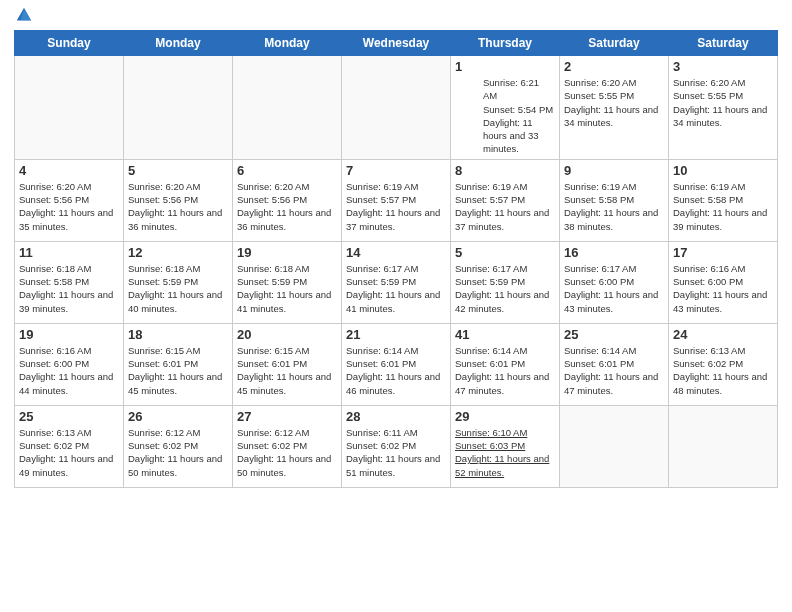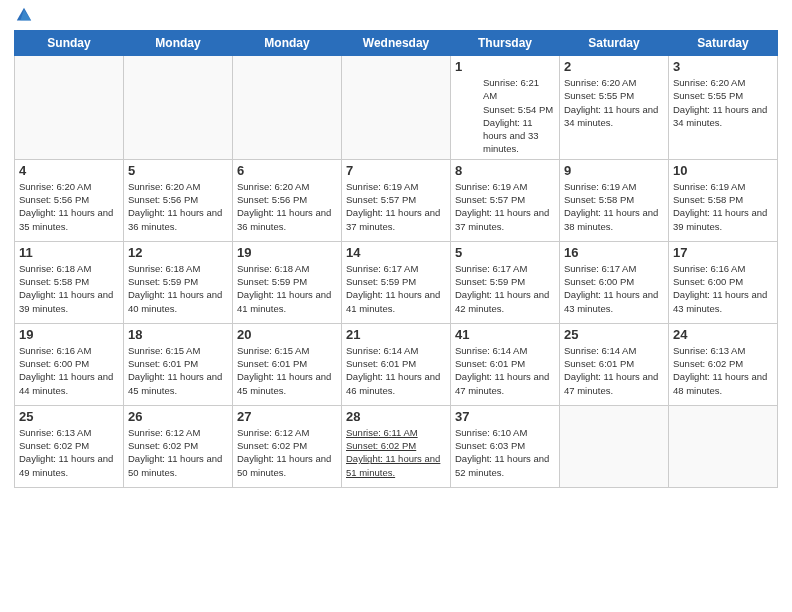--- a/index.html
+++ b/index.html
@@ -300,27 +300,27 @@
 Daylight: 11 hours and 50 minutes.</div>
           </td>
           <td>
             <div class="day-number">27</div>
             <div class="day-info" style="white-space: pre-line;">Sunrise: 6:12 AM
 Sunset: 6:02 PM
 Daylight: 11 hours and 50 minutes.</div>
           </td>
           <td>
             <div class="day-number">28</div>
-            <div class="day-info" style="white-space: pre-line; text-decoration: underline;">Sunrise: 6:11 AM
+            <div class="day-info" style="white-space: pre-line;">Sunrise: 6:11 AM
 Sunset: 6:02 PM
 Daylight: 11 hours and 51 minutes.</div>
           </td>
           <td>
-            <div class="day-number">37</div>
-            <div class="day-info" style="white-space: pre-line;">Sunrise: 6:10 AM
+            <div class="day-number">29</div>
+            <div class="day-info" style="white-space: pre-line; text-decoration: underline;">Sunrise: 6:10 AM
 Sunset: 6:03 PM
 Daylight: 11 hours and 52 minutes.</div>
           </td>
           <td class="empty"></td>
           <td class="empty"></td>
         </tr>
       </tbody>
   </table>
 </div>
 

